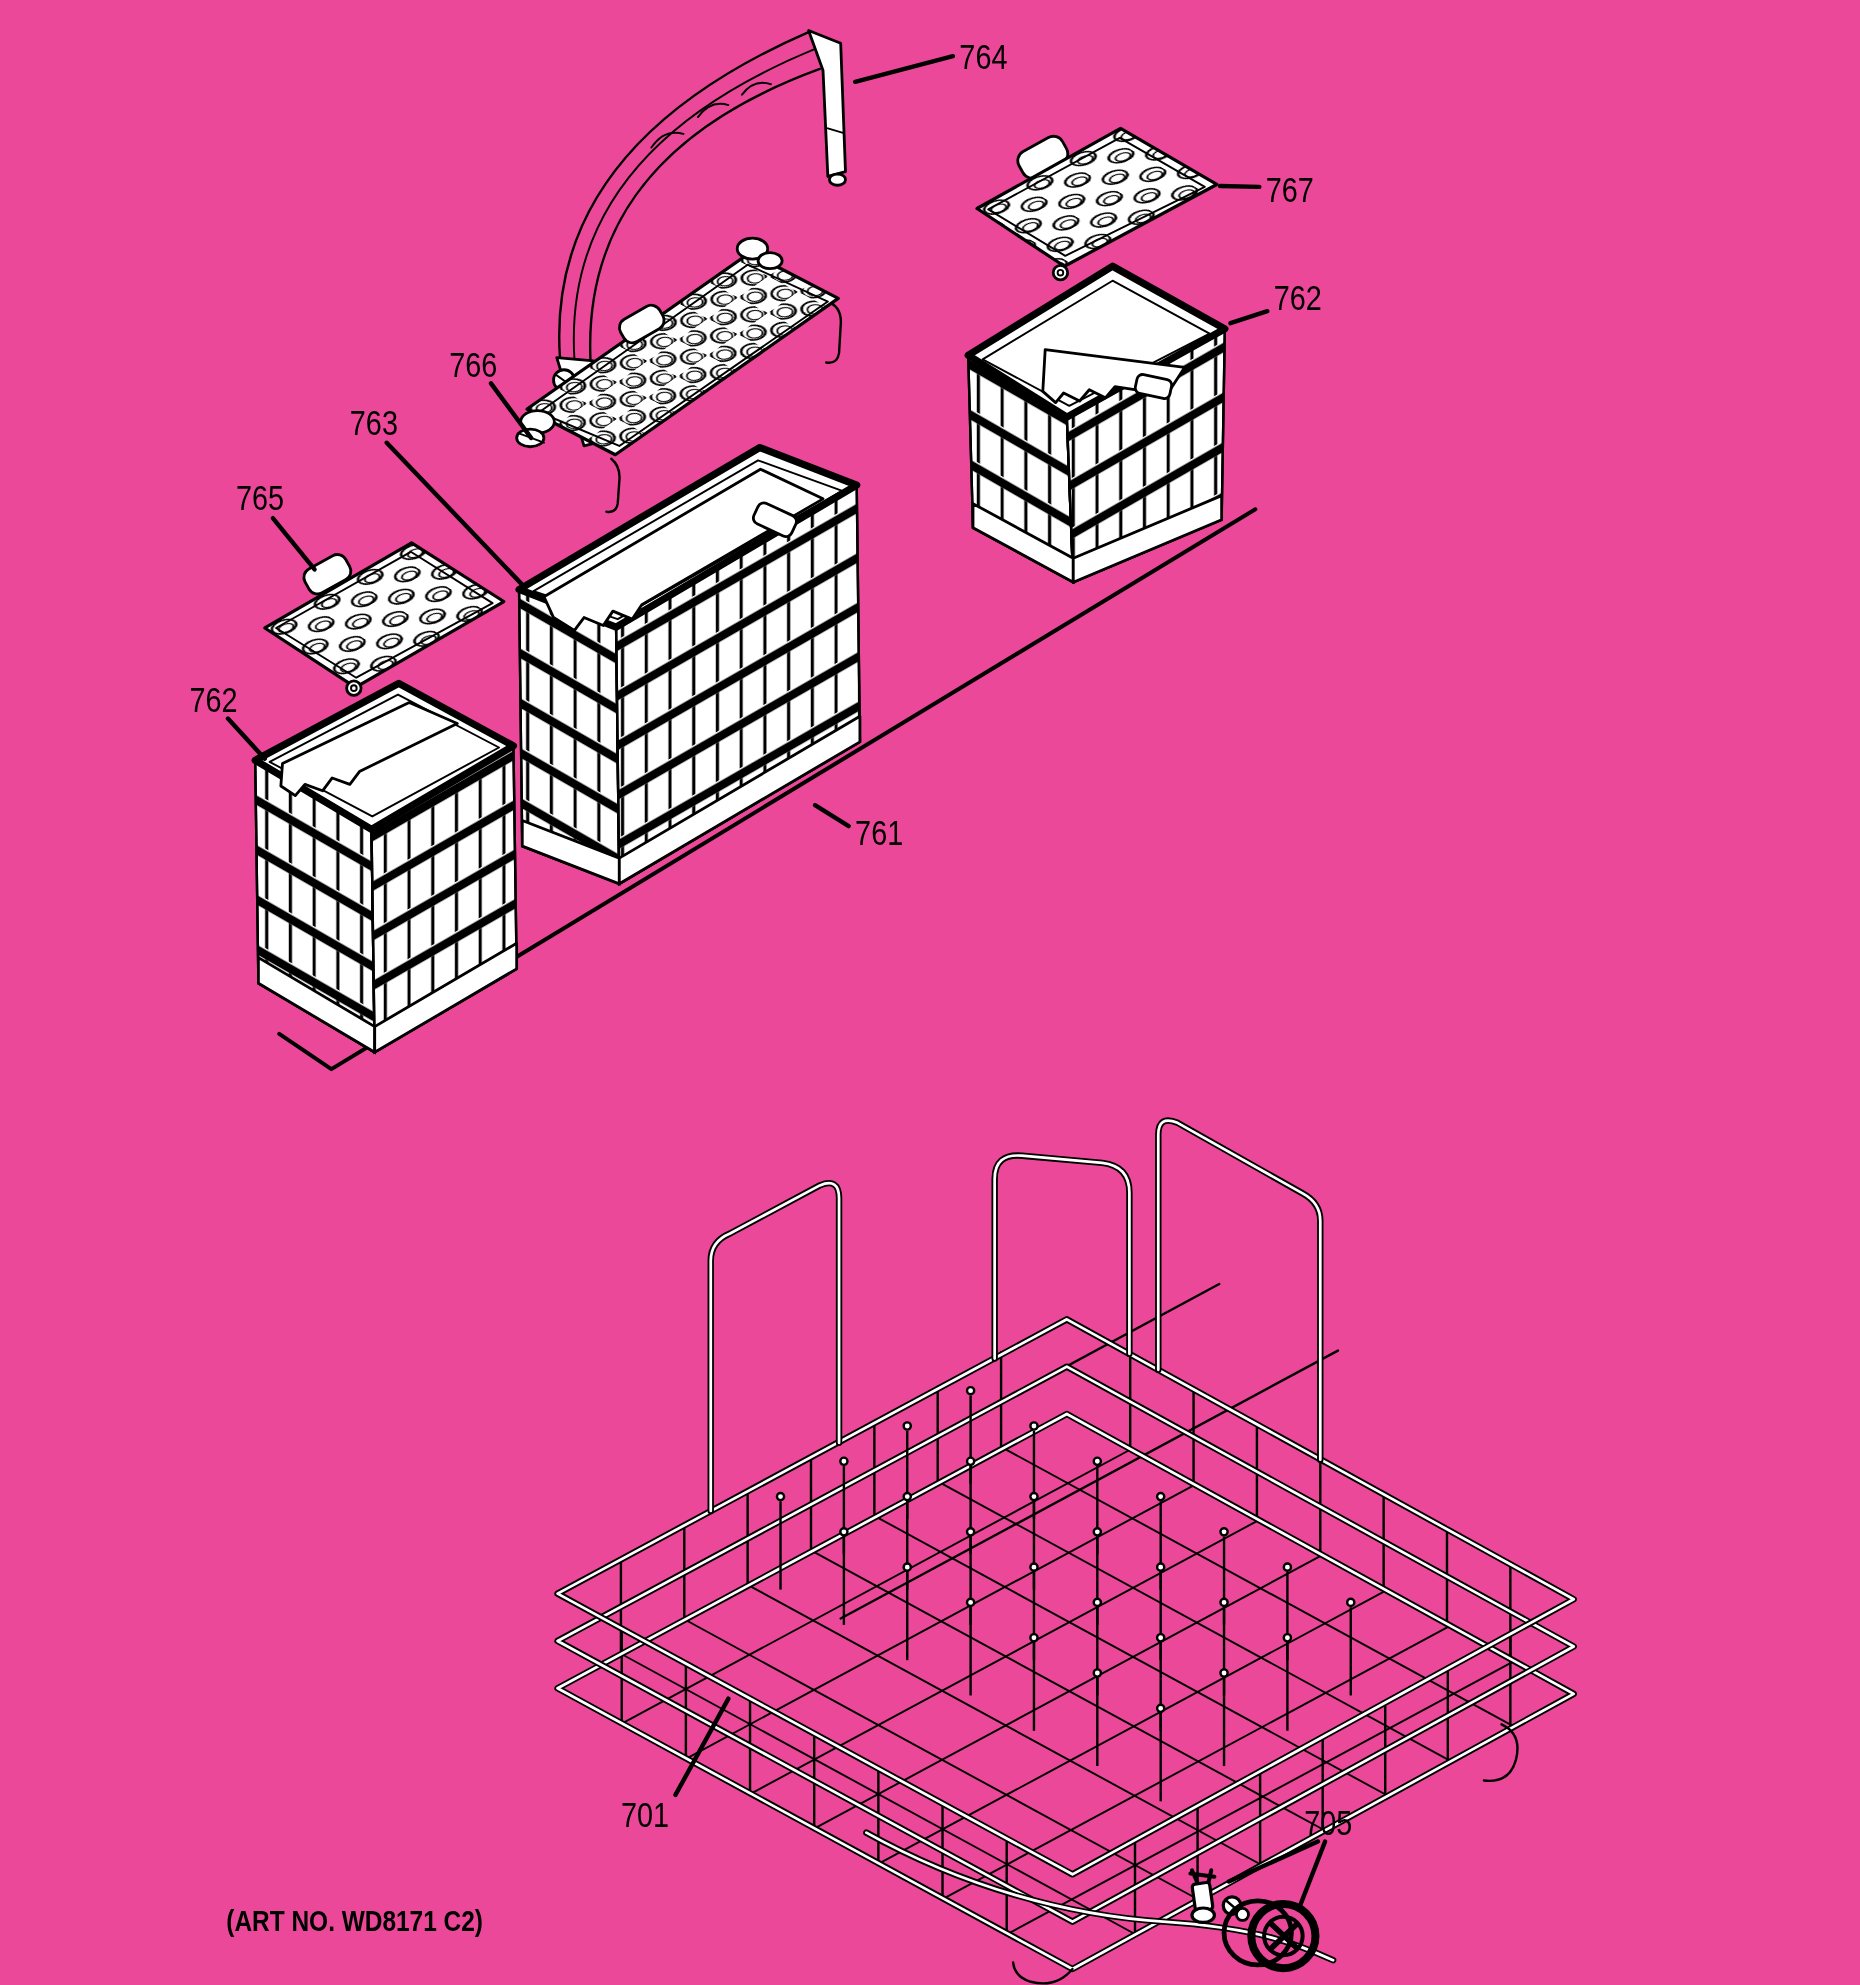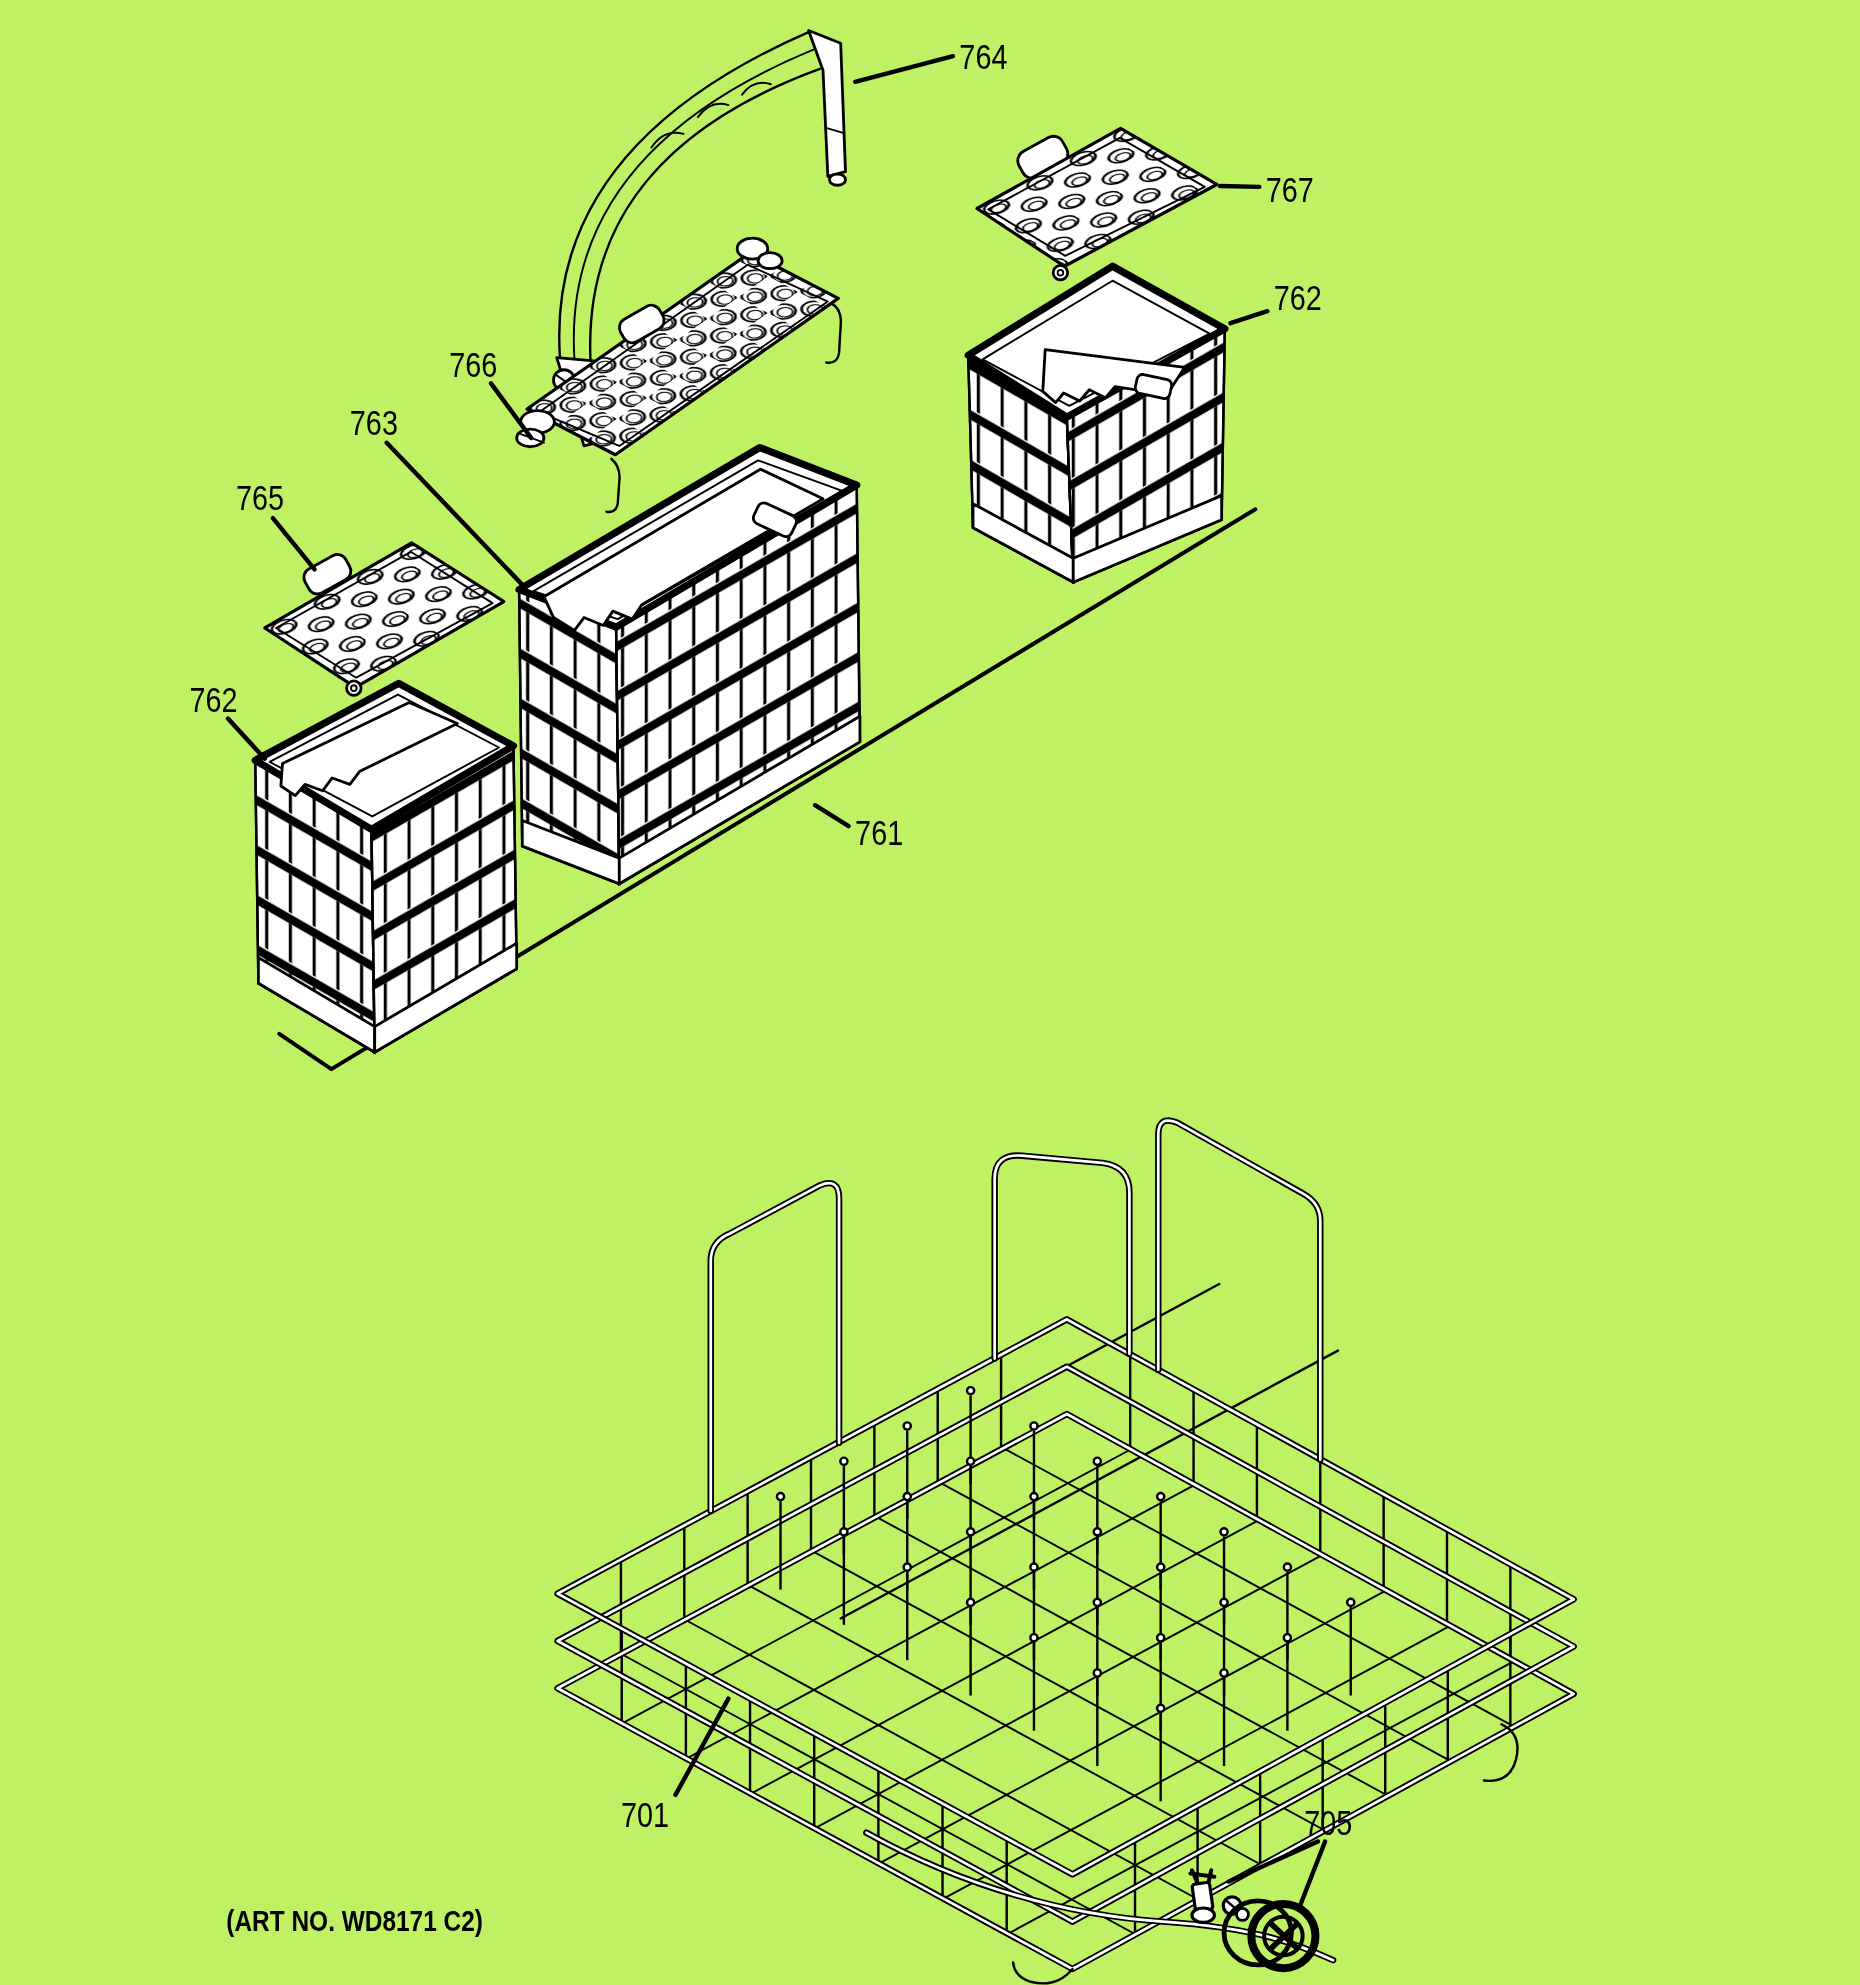--- a/index.html
+++ b/index.html
@@ -1,16 +1,16 @@
 <!DOCTYPE html>
 <html style="font-size:13px"><head>
 <meta charset="utf-8">
 <style>
   html,body{margin:0;padding:0;background:#fff}
-  .stage{position:relative;width:1861px;height:1985px;background:#bef264;overflow:hidden}
+  .stage{position:relative;width:1861px;height:1985px;background:#ec4899;overflow:hidden}
   svg{display:block}
   .callout{font-family:"Liberation Sans",sans-serif;font-size:44px;fill:#000}
   .artno{font-family:"Liberation Sans",sans-serif;font-size:37px;font-weight:bold;fill:#000}
   .ln{stroke:#000;fill:none;stroke-width:3;stroke-linecap:round;stroke-linejoin:round}
   .ln2{stroke:#000;fill:none;stroke-width:2.4;stroke-linecap:round;stroke-linejoin:round}
   .fw{fill:#fff;stroke:#000;stroke-width:3.5;stroke-linejoin:round}
   .fw4{fill:#fff;stroke:#000;stroke-width:4;stroke-linejoin:round}
   .tb{fill:none;stroke:#000;stroke-width:8;stroke-linecap:round;stroke-linejoin:round}
   .tw{fill:none;stroke:#fff;stroke-width:3.4;stroke-linecap:round;stroke-linejoin:round}
   .hv{stroke:#000;fill:none;stroke-width:5;stroke-linecap:round;stroke-linejoin:round}

